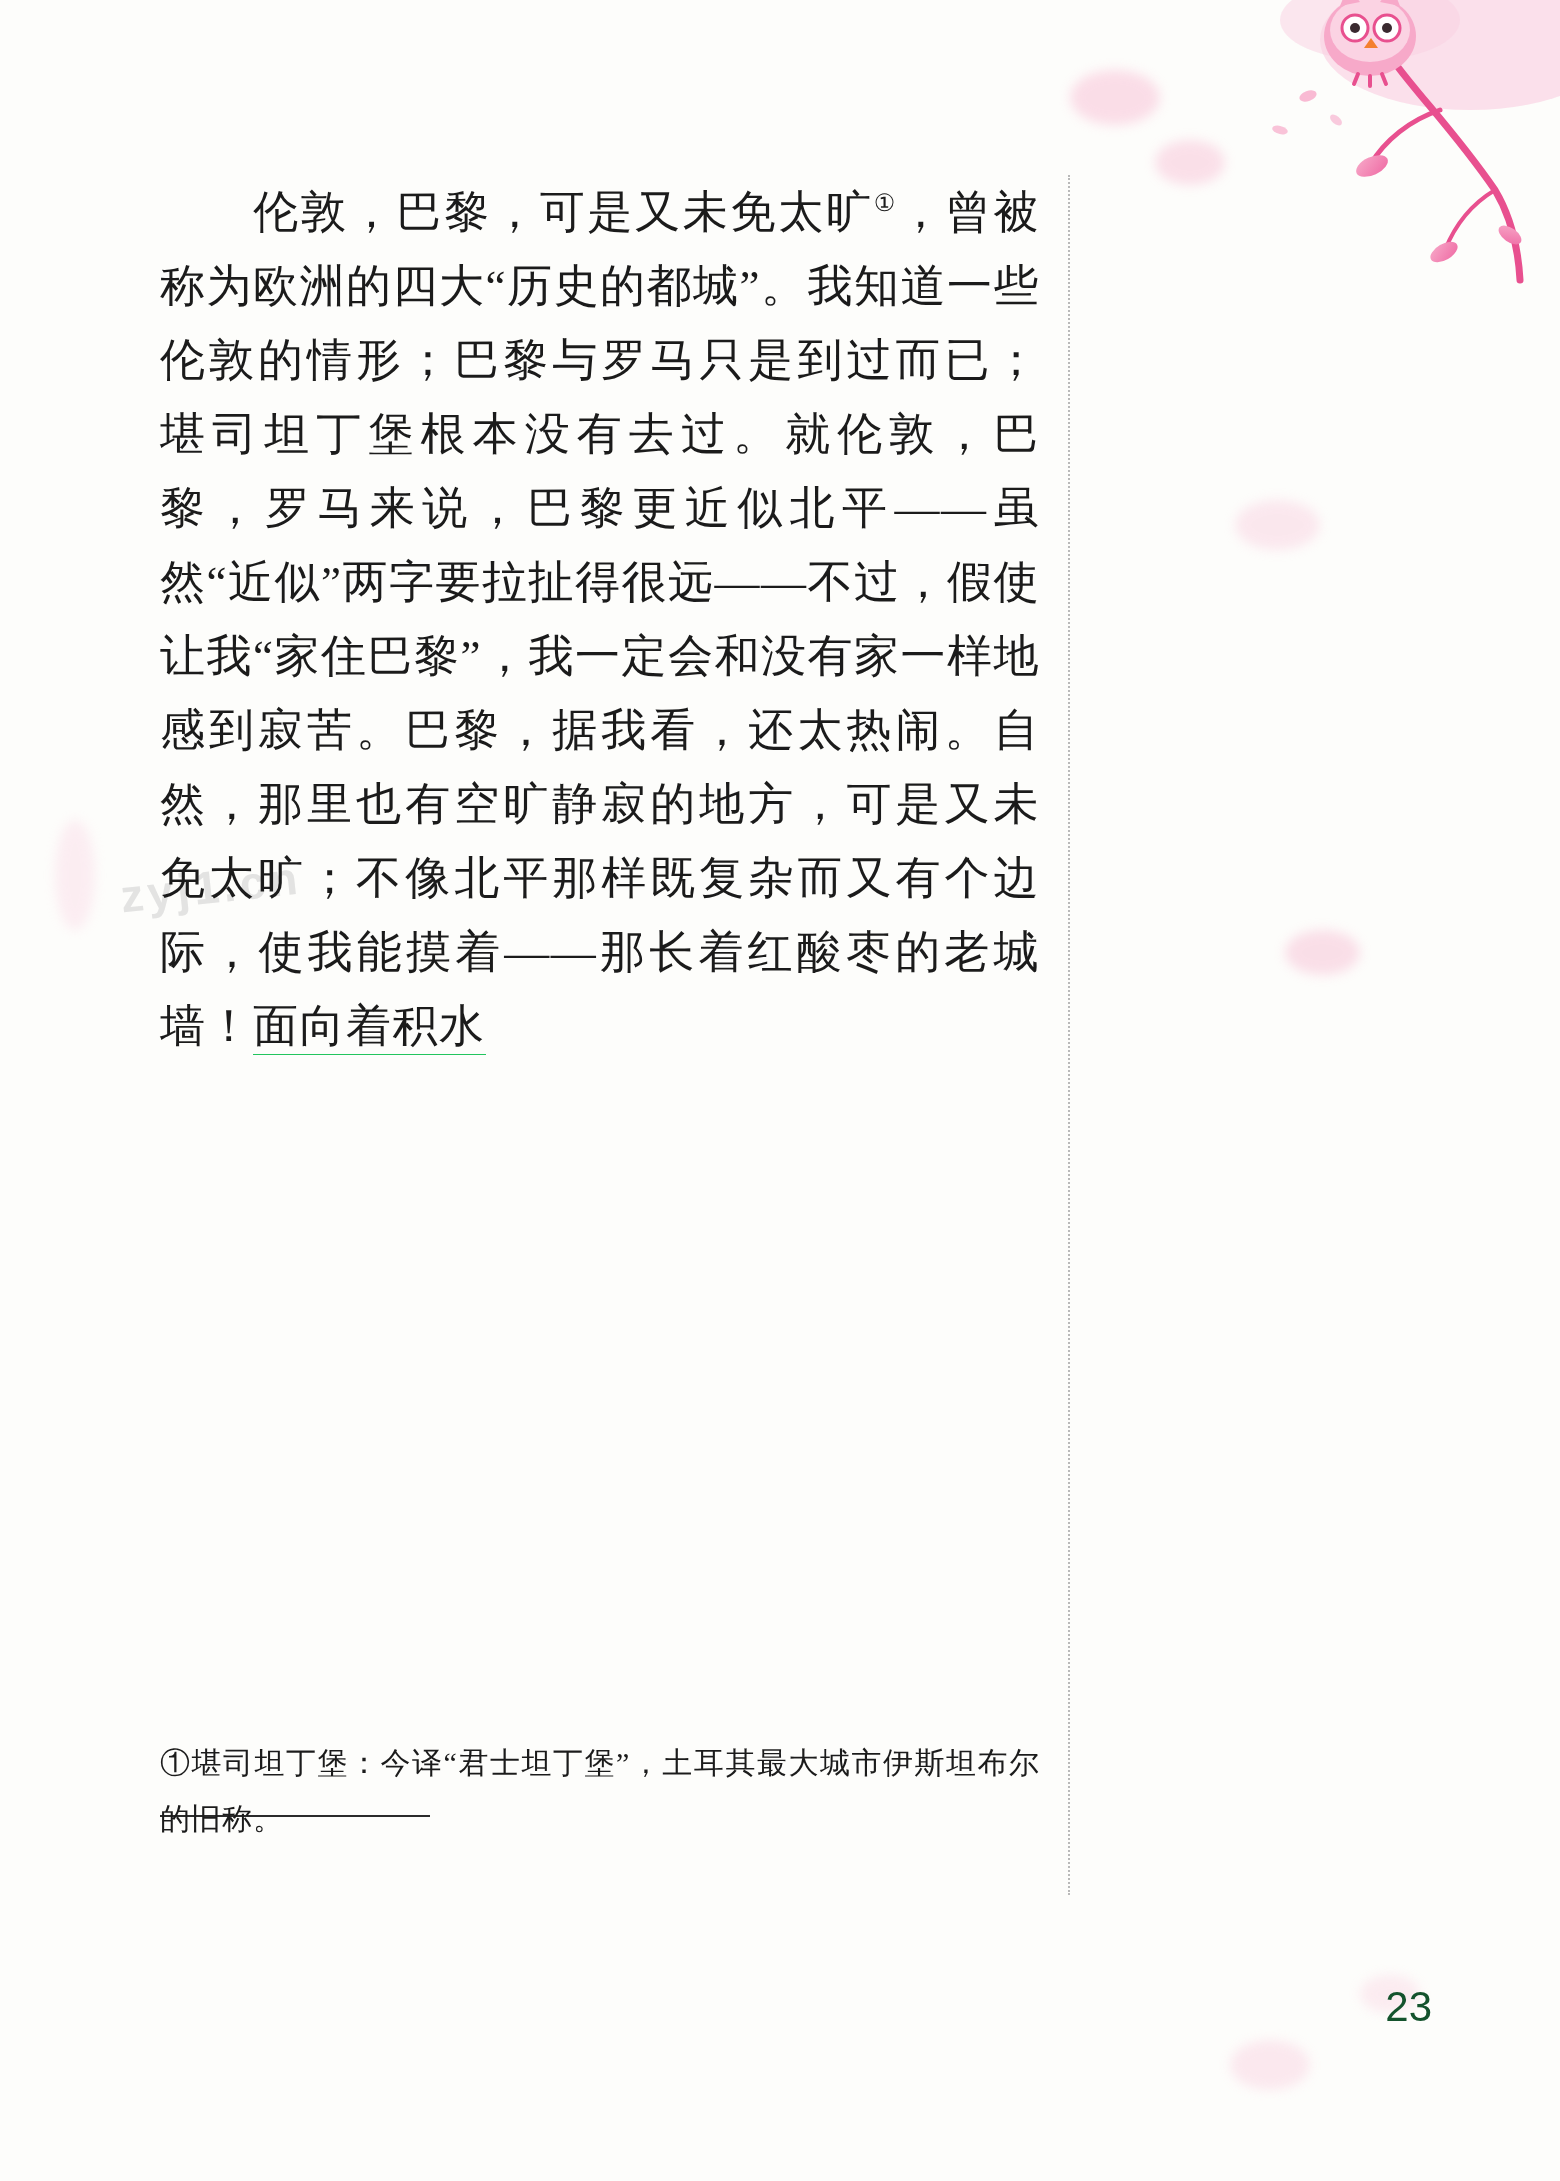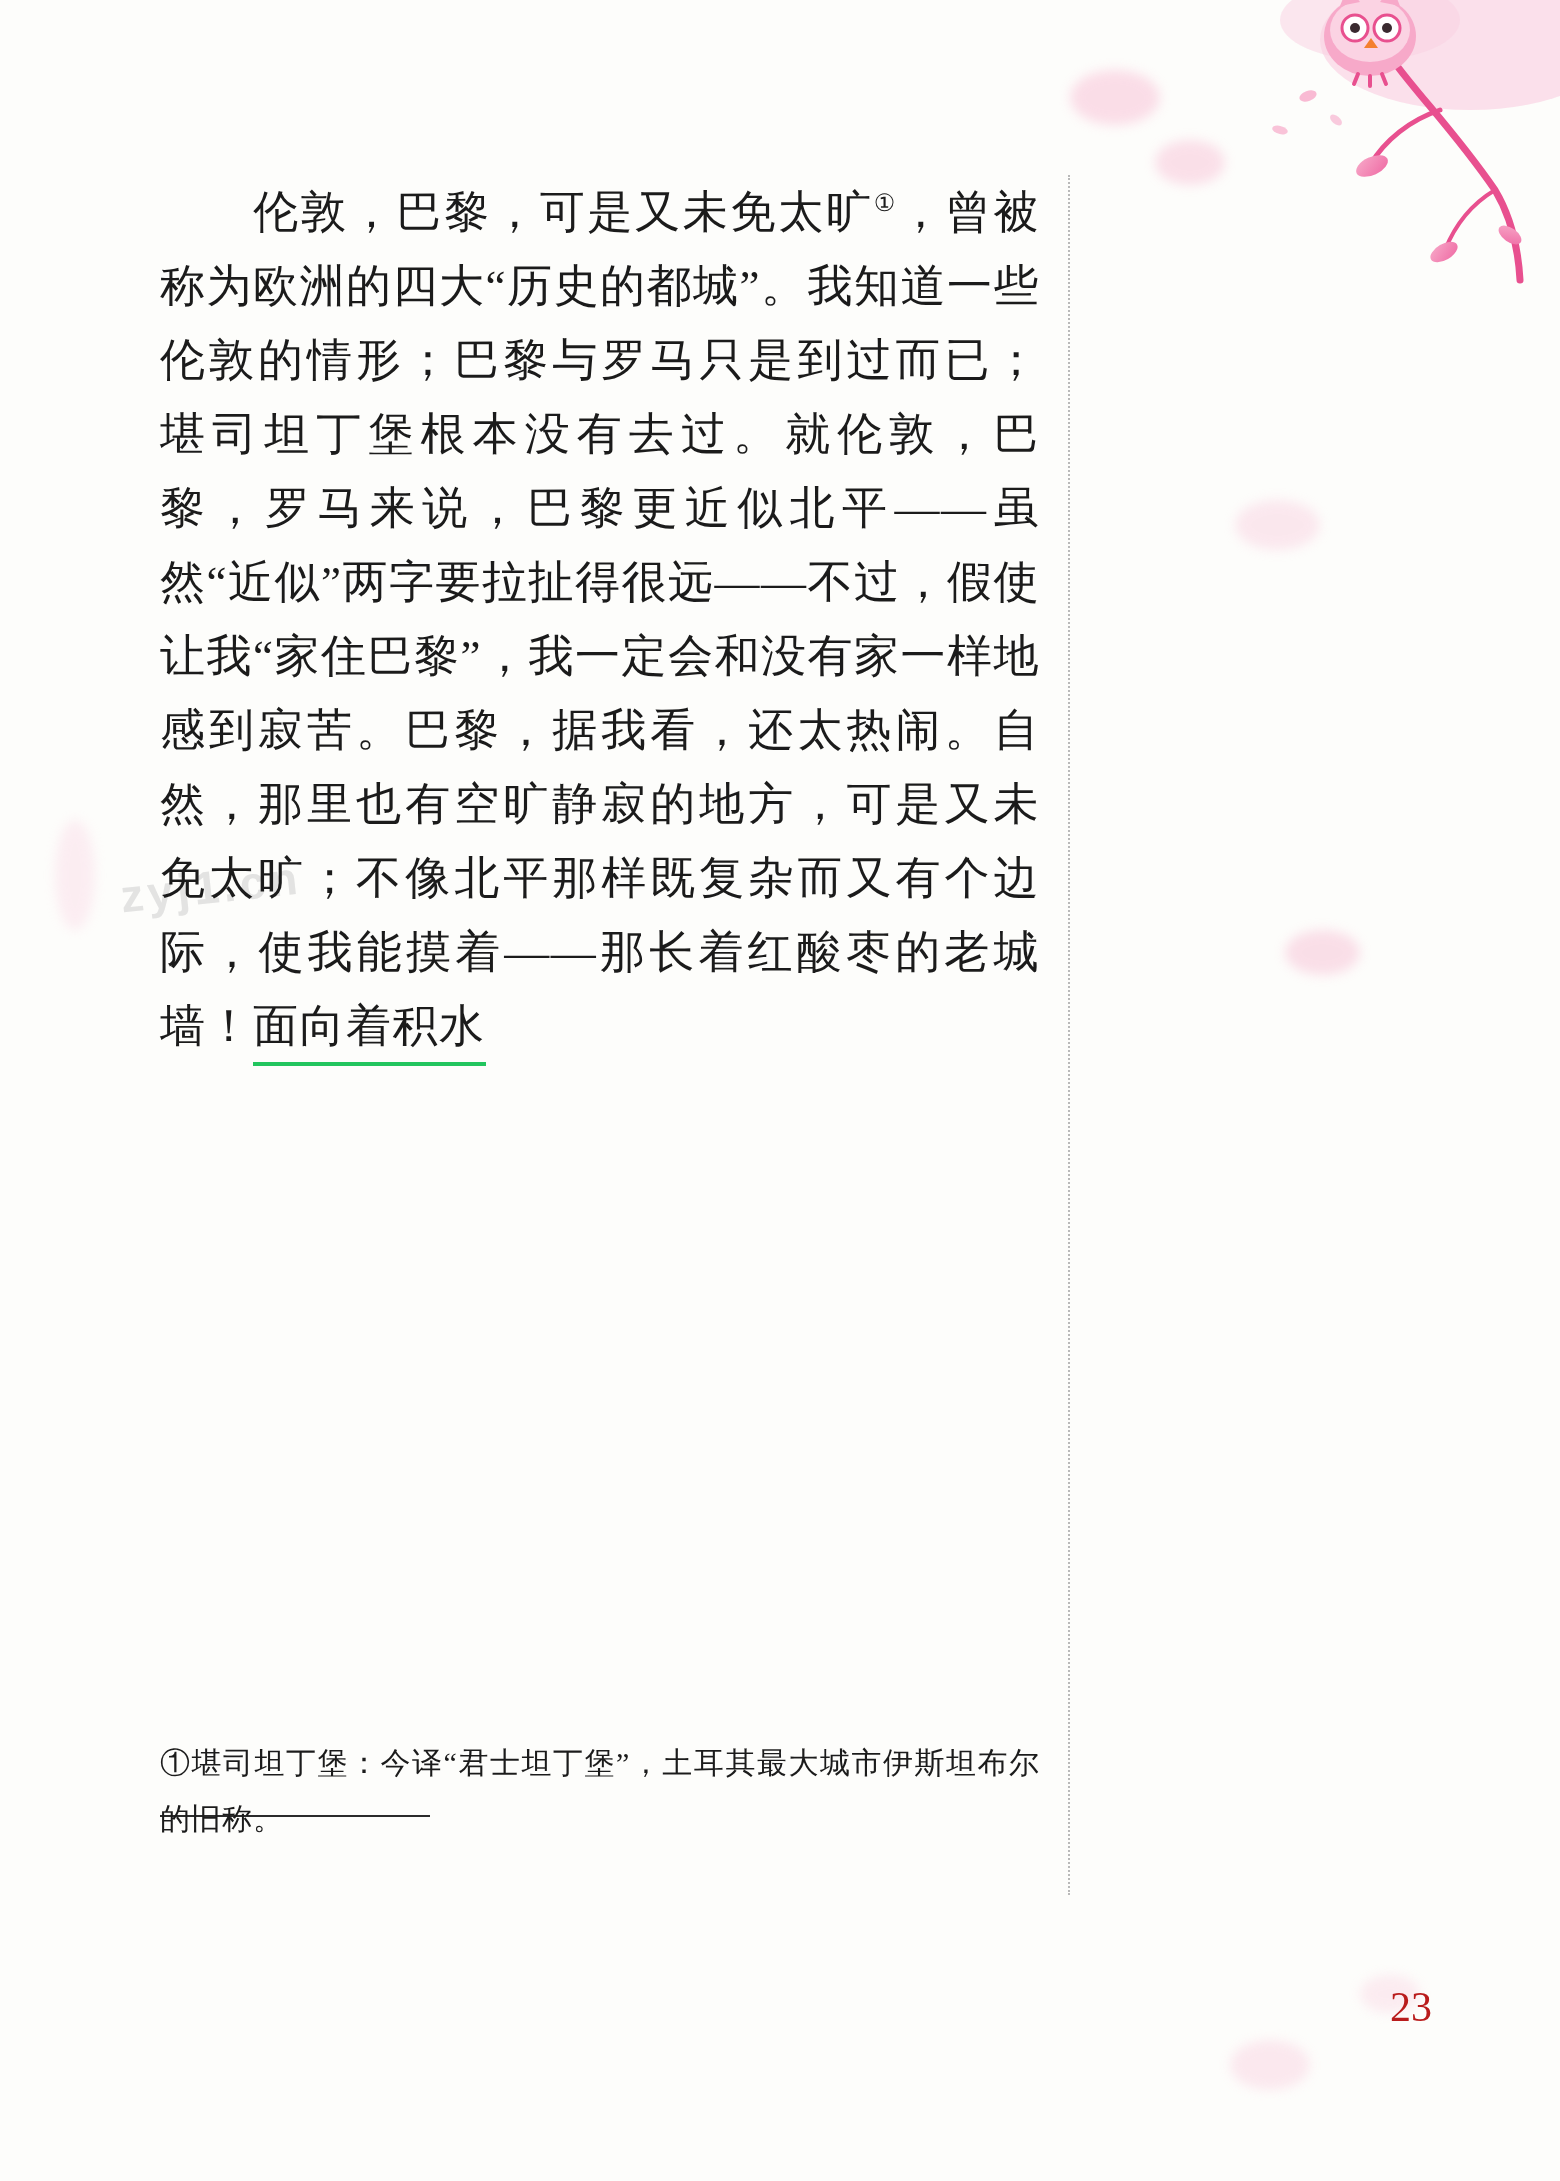--- a/index.html
+++ b/index.html
@@ -74,22 +74,22 @@
   }
   .para + .para { margin-top: 2px; }
   .indent { display: inline-block; width: 92px; }
 
   sup.fn {
     font-size: 24px;
     vertical-align: super;
     line-height: 0;
   }
   .underline-seg {
-    border-bottom: 4px solid #22c55e;
-    padding-bottom: 11px;
+    border-bottom: 1px solid #22c55e;
+    padding-bottom: 3px;
   }
 
   
   .dotted-rule {
     position: absolute;
     left: 1068px;
     top: 175px;
     height: 1720px;
     border-left: 2px dotted #b9b9b9;
   }
@@ -113,22 +113,22 @@
     color: #1b1b1b;
     text-align: justify;
   }
 
   
   .page-number {
     position: absolute;
     right: 128px;
     bottom: 150px;
     font-size: 42px;
-    font-family: Liberation Serif, serif;
-    color: #b91c1c;
+    font-family: Liberation Sans, sans-serif;
+    color: #14532d;
   }
 </style>
 </head>
 <body>
 
 <div class="page">
 
   <div class="deco-wash w1"></div>
   <div class="deco-wash w2"></div>
   <div class="deco-wash w3"></div>

